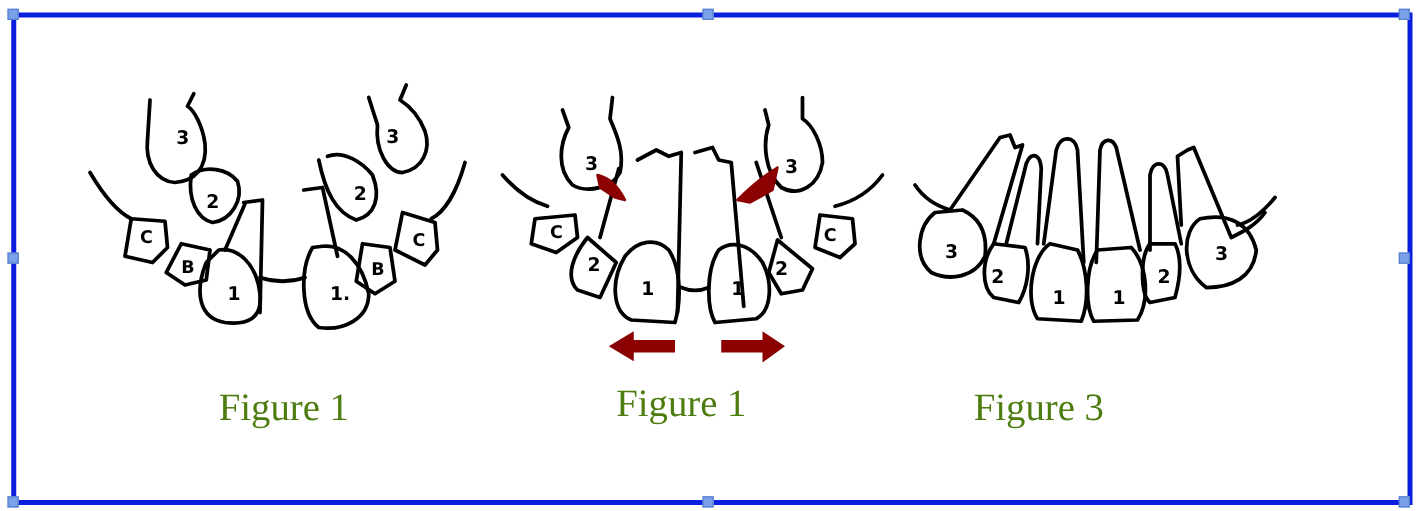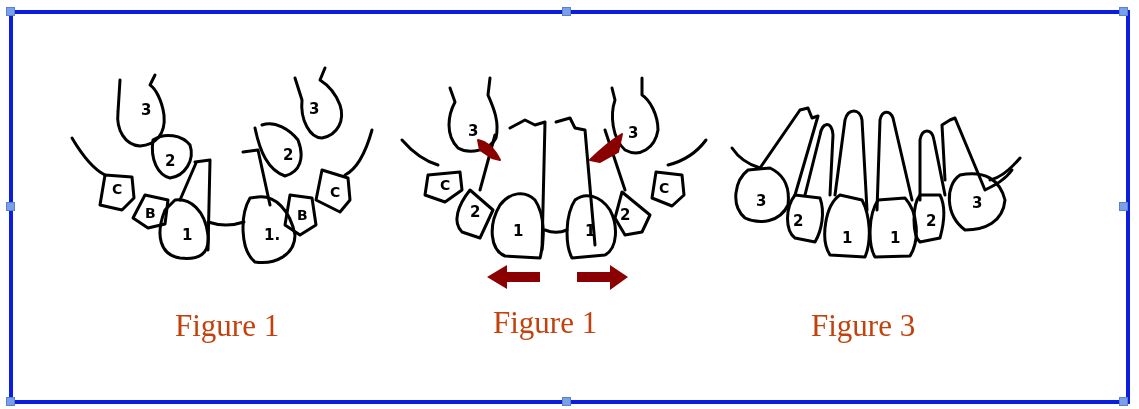--- a/index.html
+++ b/index.html
@@ -1,19 +1,19 @@
 <!DOCTYPE html>
 <html><head>
 <meta charset="utf-8">
 <style>
   html, body { margin:0; padding:0; background:#ffffff; }
   body { width:1139px; height:409px; position:relative; overflow:hidden; font-family:"Liberation Serif", serif; }
   .frame { position:absolute; left:9px; top:10px; width:1113px; height:386px; border:4px solid #0a1ee0; box-sizing:content-box; }
   .handle { position:absolute; width:7px; height:7px; background:#7aa0e8; border:1px solid #5a80d0; }
-  .caption { position:absolute; font-size:31px; color:#c2410c; white-space:nowrap; }
+  .caption { position:absolute; font-size:31px; color:#4d7c0f; white-space:nowrap; }
   svg text { font-family:"DejaVu Sans", sans-serif; font-weight:bold; }
 </style>
 </head>
 <body>
 
 <div class="frame"></div>
 <div class="handle" style="left:6px;top:7px;"></div>
 <div class="handle" style="left:562px;top:7px;"></div>
 <div class="handle" style="left:1119px;top:7px;"></div>
 <div class="handle" style="left:6px;top:202px;"></div>
@@ -97,13 +97,13 @@
   <path d="M878,200 C868,215 868,245 875,257 L910,256 C920,240 918,212 905,198 Z"></path>
   <path d="M920,195 C912,205 912,235 920,242 L940,238 C945,220 945,205 940,195 Z"></path>
   <path d="M960,175 C945,185 945,215 965,230 C985,230 1003,222 1005,200 C1000,180 985,170 960,175 Z"></path>
   <text x="756" y="206" font-size="15" fill="#000" stroke="none">3</text>
   <text x="793" y="226" font-size="15" fill="#000" stroke="none">2</text>
   <text x="842" y="243" font-size="15" fill="#000" stroke="none">1</text>
   <text x="890" y="243" font-size="15" fill="#000" stroke="none">1</text>
   <text x="926" y="226" font-size="15" fill="#000" stroke="none">2</text>
   <text x="972" y="208" font-size="15" fill="#000" stroke="none">3</text>
 </svg>
-<div class="caption" style="left:811px;top:308px;">Figure 3</div>
+<div class="caption" style="left:779px;top:308px;">Figure 3</div>
 
 </body></html>

